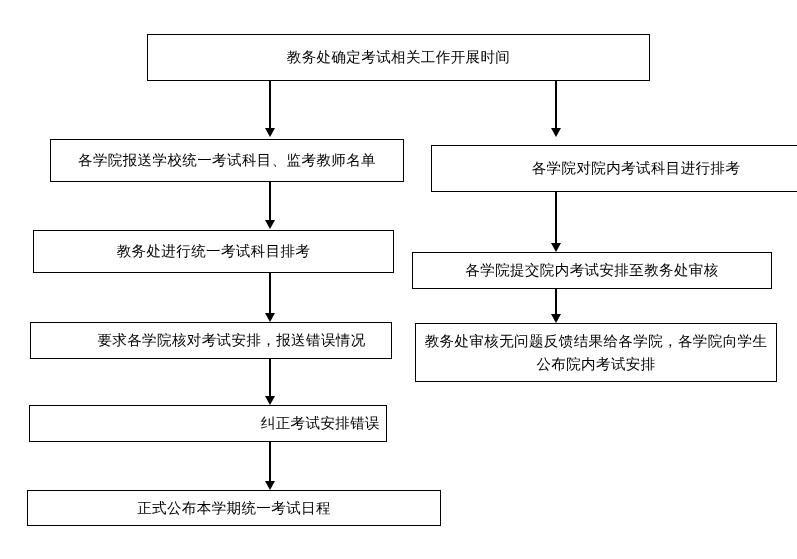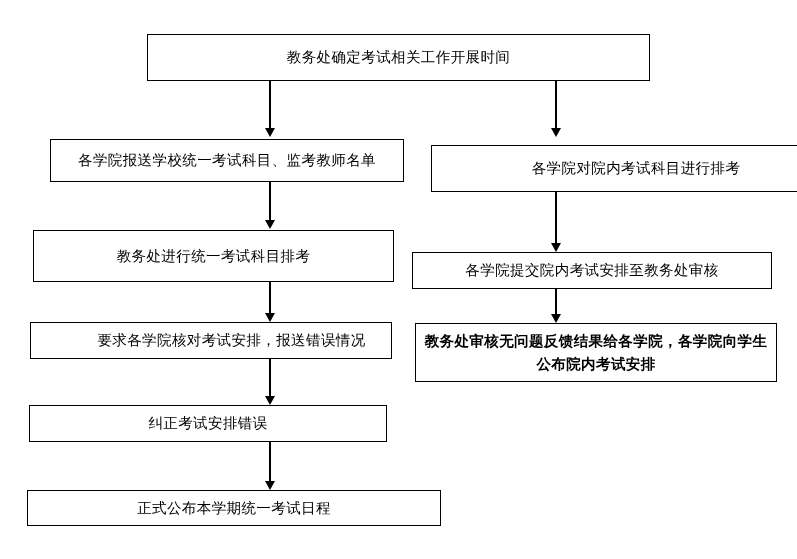--- a/index.html
+++ b/index.html
@@ -80,39 +80,39 @@
 
   <div class="node" style="left:50px; top:139px; width:354px; height:43px;">
     <span class="node-text">各学院报送学校统一考试科目、监考教师名单</span>
   </div>
 
   <div class="connector" style="left:269px; top:182px; width:2px; height:48px;">
     <div class="shaft" style="height:40px;"></div>
     <div class="head" style="top:38px;"></div>
   </div>
 
-  <div class="node" style="left:33px; top:230px; width:361px; height:52px;">
+  <div class="node" style="left:33px; top:230px; width:361px; height:43px;">
     <span class="node-text">教务处进行统一考试科目排考</span>
   </div>
 
   <div class="connector" style="left:269px; top:273px; width:2px; height:50px;">
     <div class="shaft" style="height:42px;"></div>
     <div class="head" style="top:40px;"></div>
   </div>
 
   <div class="node" style="left:30px; top:322px; width:362px; height:37px;padding-left:47px;">
     <span class="node-text">要求各学院核对考试安排，报送错误情况</span>
   </div>
 
   <div class="connector" style="left:269px; top:359px; width:2px; height:47px;">
     <div class="shaft" style="height:39px;"></div>
     <div class="head" style="top:37px;"></div>
   </div>
 
-  <div class="node" style="left:29px; top:405px; width:358px; height:37px;">
+  <div class="node" style="left:29px; top:405px; width:358px; height:37px;text-align:right;">
     <span class="node-text">纠正考试安排错误</span>
   </div>
 
   <div class="connector" style="left:269px; top:442px; width:2px; height:49px;">
     <div class="shaft" style="height:41px;"></div>
     <div class="head" style="top:39px;"></div>
   </div>
 
   <div class="node" style="left:27px; top:490px; width:414px; height:36px;">
     <span class="node-text">正式公布本学期统一考试日程</span>
@@ -129,17 +129,17 @@
 
   <div class="node" style="left:412px; top:252px; width:360px; height:37px;">
     <span class="node-text">各学院提交院内考试安排至教务处审核</span>
   </div>
 
   <div class="connector" style="left:555px; top:289px; width:2px; height:35px;">
     <div class="shaft" style="height:27px;"></div>
     <div class="head" style="top:25px;"></div>
   </div>
 
-  <div class="node" style="left:415px; top:323px; width:362px; height:59px;font-weight:bold;">
+  <div class="node" style="left:415px; top:323px; width:362px; height:59px;">
     <span class="node-text">教务处审核无问题反馈结果给各学院，各学院向学生公布院内考试安排</span>
   </div>
 
 </div>
 
 </body></html>

